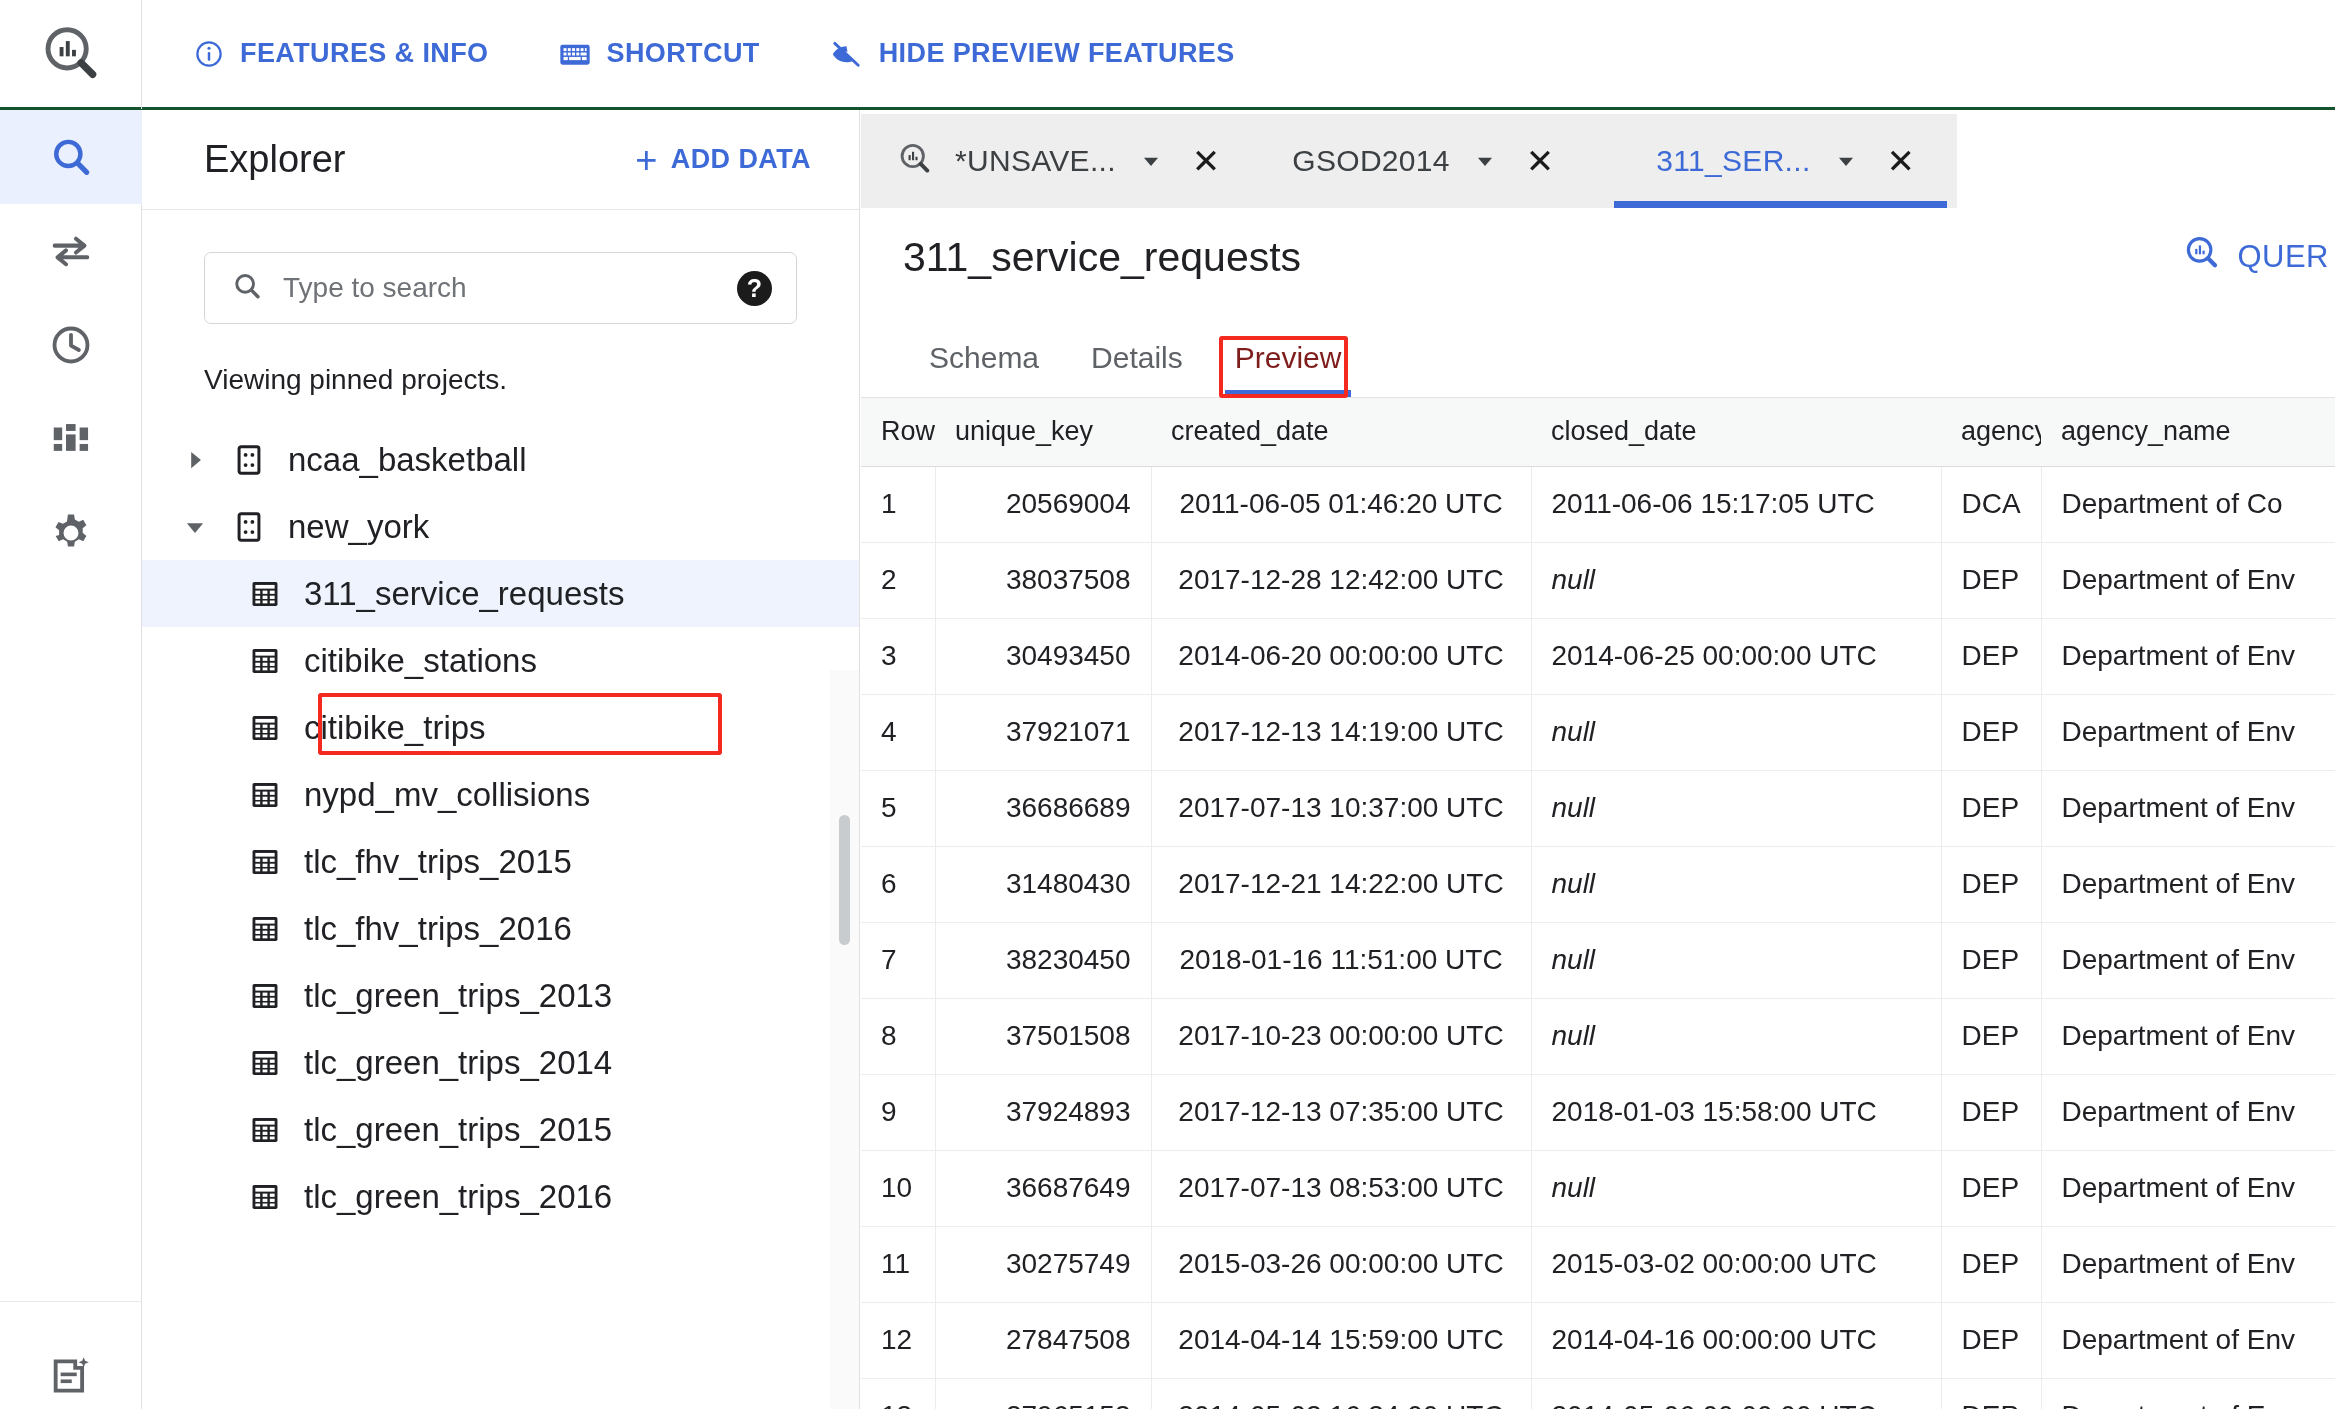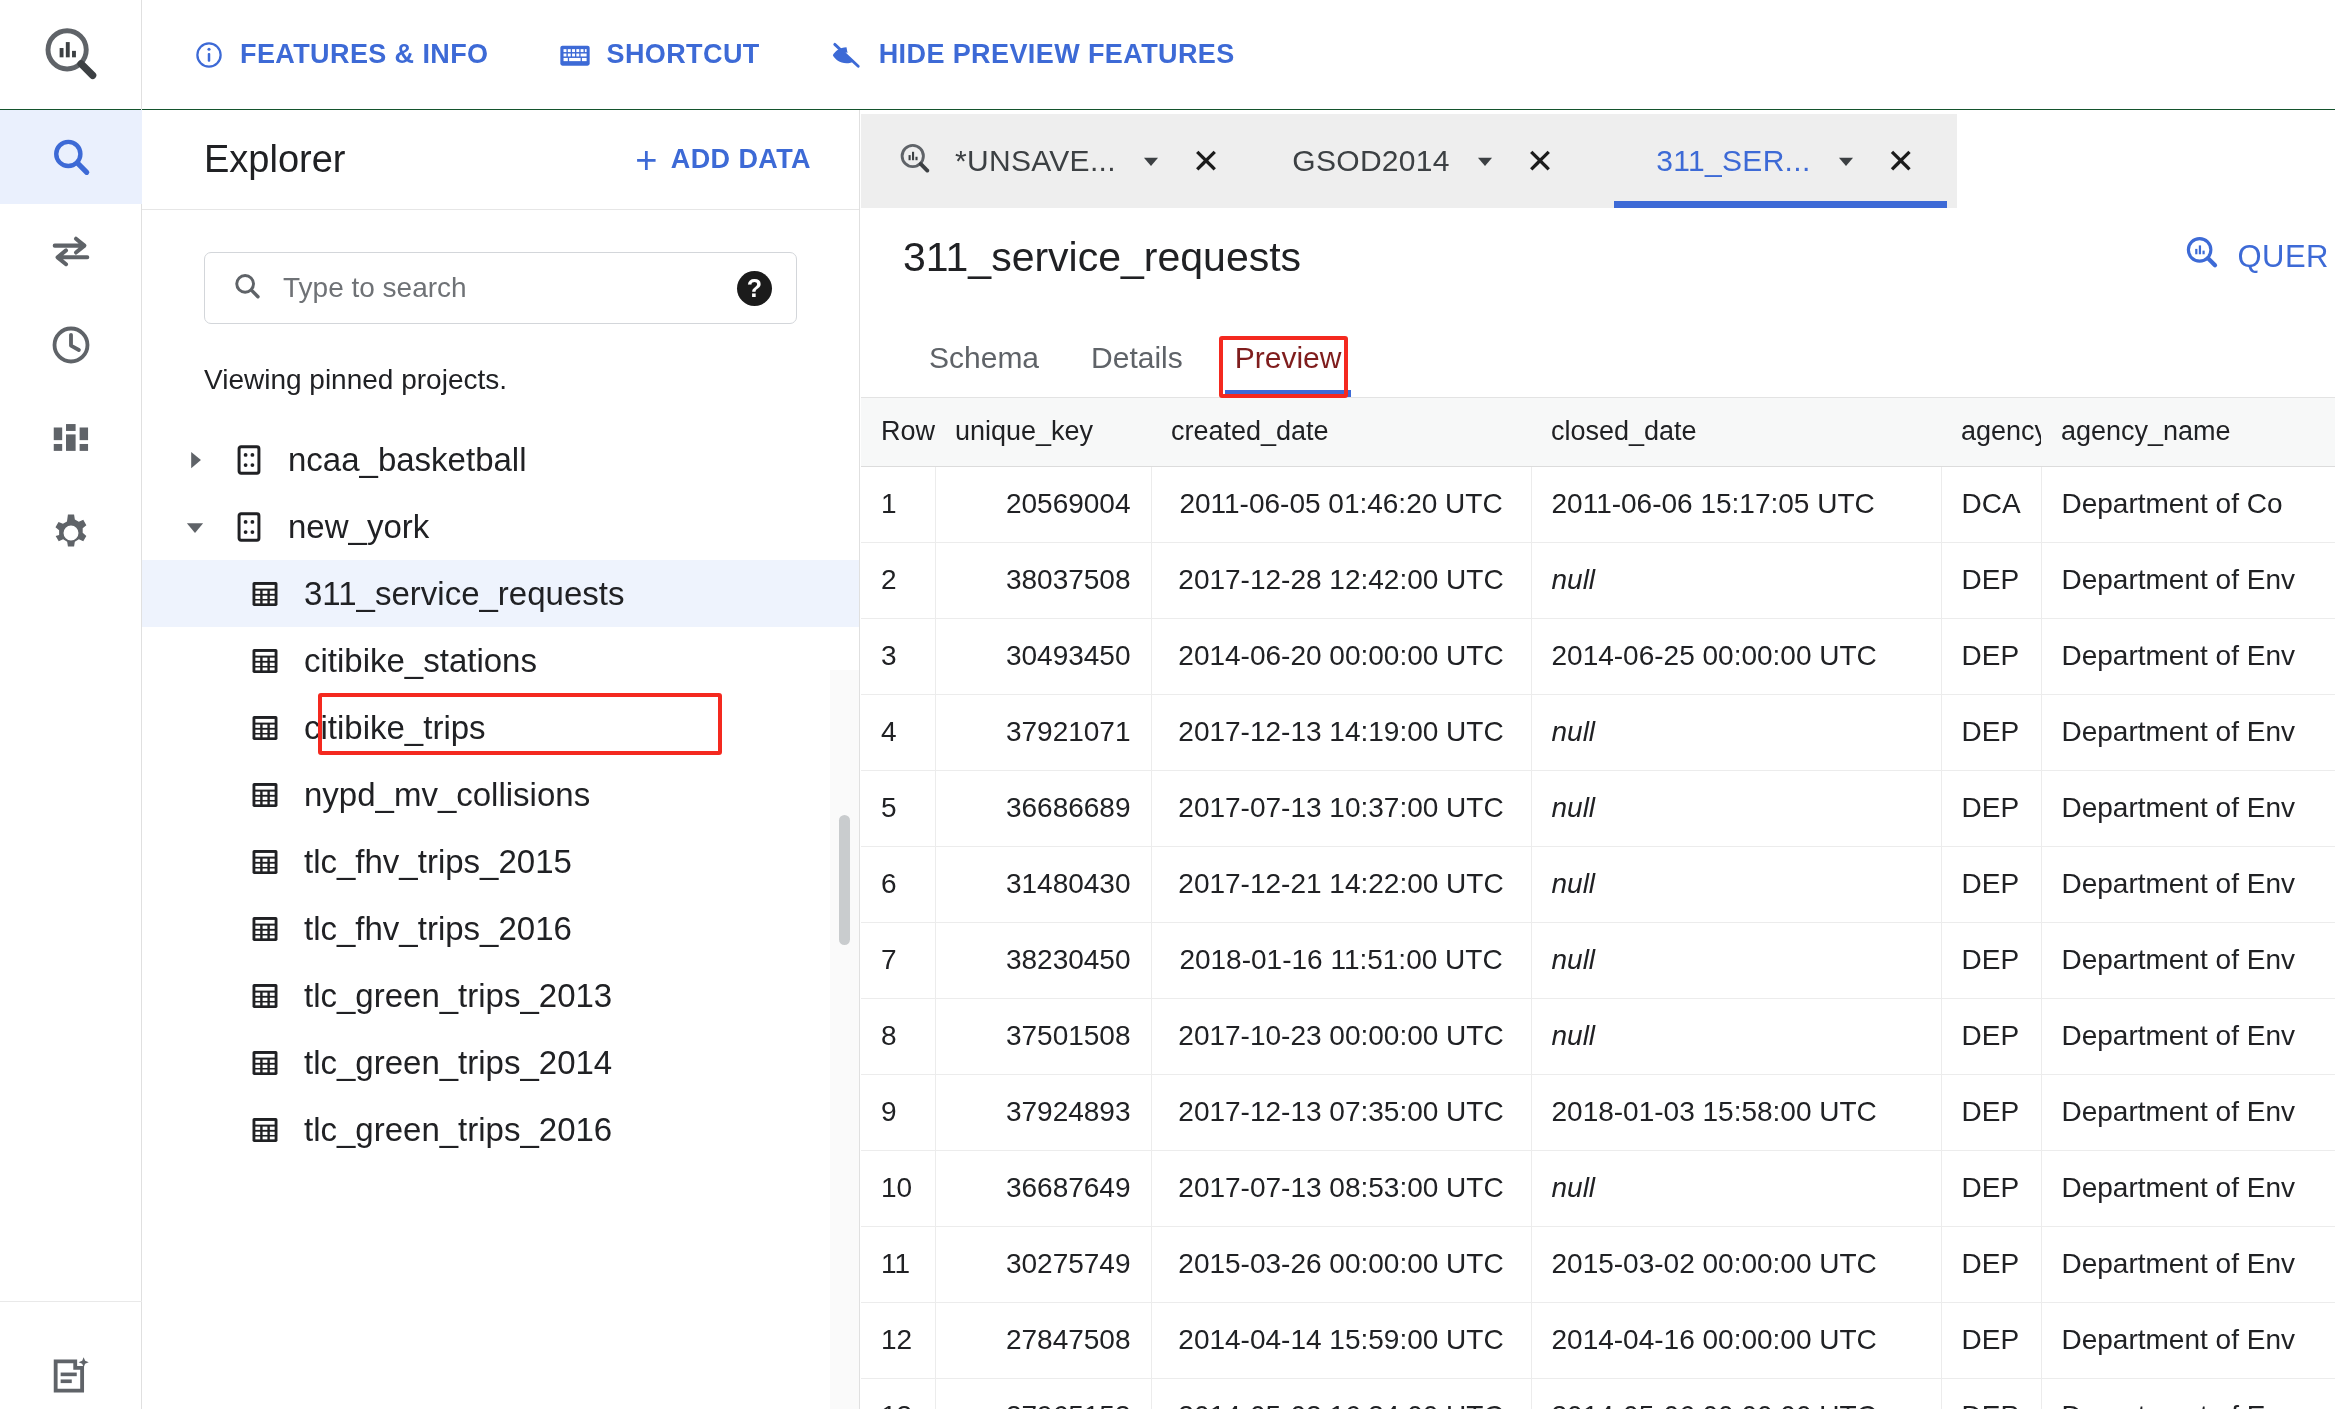--- a/index.html
+++ b/index.html
@@ -9,21 +9,21 @@
     background: #ffffff;
     overflow: hidden;
     -webkit-font-smoothing: antialiased;
   }
   #app { position: relative; width: 2335px; height: 1409px; }
 
   
   .topbar {
     position: absolute; left: 0; top: 0; width: 2335px; height: 110px;
     background: #ffffff;
-    border-bottom: 1px solid #14532d;
+    border-bottom: 3px solid #14532d;
     display: flex; align-items: center;
   }
   .logo-cell {
     width: 142px; height: 110px;
     display: flex; align-items: center; justify-content: center;
     border-right: 1px solid #e0e0e0;
     flex: 0 0 142px;
   }
   .topbar-actions { display: flex; align-items: center; padding-left: 52px; gap: 70px; }
   .top-action {
@@ -551,20 +551,40 @@
                 <rect x="15.4" y="13.2" width="3.4" height="2.3"></rect>
                 <rect x="5.2" y="16.6" width="3.4" height="2"></rect>
                 <rect x="10.3" y="16.6" width="3.4" height="2"></rect>
                 <rect x="15.4" y="16.6" width="3.4" height="2"></rect>
               </g>
             </svg>
         </span>
         <span class="tree-label">tlc_green_trips_2014</span>
       </div>
 
+      <div class="tree-row lvl-table">
+        <span class="t-icon">
+          <svg width="34" height="34" viewBox="0 0 24 24">
+              <rect x="3.2" y="3.6" width="17.6" height="16.8" rx="1.2" fill="#202124"></rect>
+              <g fill="#fff">
+                <rect x="5.2" y="5.6" width="13.6" height="2.6"></rect>
+                <rect x="5.2" y="9.6" width="3.4" height="2.3"></rect>
+                <rect x="10.3" y="9.6" width="3.4" height="2.3"></rect>
+                <rect x="15.4" y="9.6" width="3.4" height="2.3"></rect>
+                <rect x="5.2" y="13.2" width="3.4" height="2.3"></rect>
+                <rect x="10.3" y="13.2" width="3.4" height="2.3"></rect>
+                <rect x="15.4" y="13.2" width="3.4" height="2.3"></rect>
+                <rect x="5.2" y="16.6" width="3.4" height="2"></rect>
+                <rect x="10.3" y="16.6" width="3.4" height="2"></rect>
+                <rect x="15.4" y="16.6" width="3.4" height="2"></rect>
+              </g>
+            </svg>
+        </span>
+        <span class="tree-label">tlc_green_trips_2015</span>
+      </div>
 
       <div class="tree-row lvl-table">
         <span class="t-icon">
           <svg width="34" height="34" viewBox="0 0 24 24">
               <rect x="3.2" y="3.6" width="17.6" height="16.8" rx="1.2" fill="#202124"></rect>
               <g fill="#fff">
                 <rect x="5.2" y="5.6" width="13.6" height="2.6"></rect>
                 <rect x="5.2" y="9.6" width="3.4" height="2.3"></rect>
                 <rect x="10.3" y="9.6" width="3.4" height="2.3"></rect>
                 <rect x="15.4" y="9.6" width="3.4" height="2.3"></rect>

